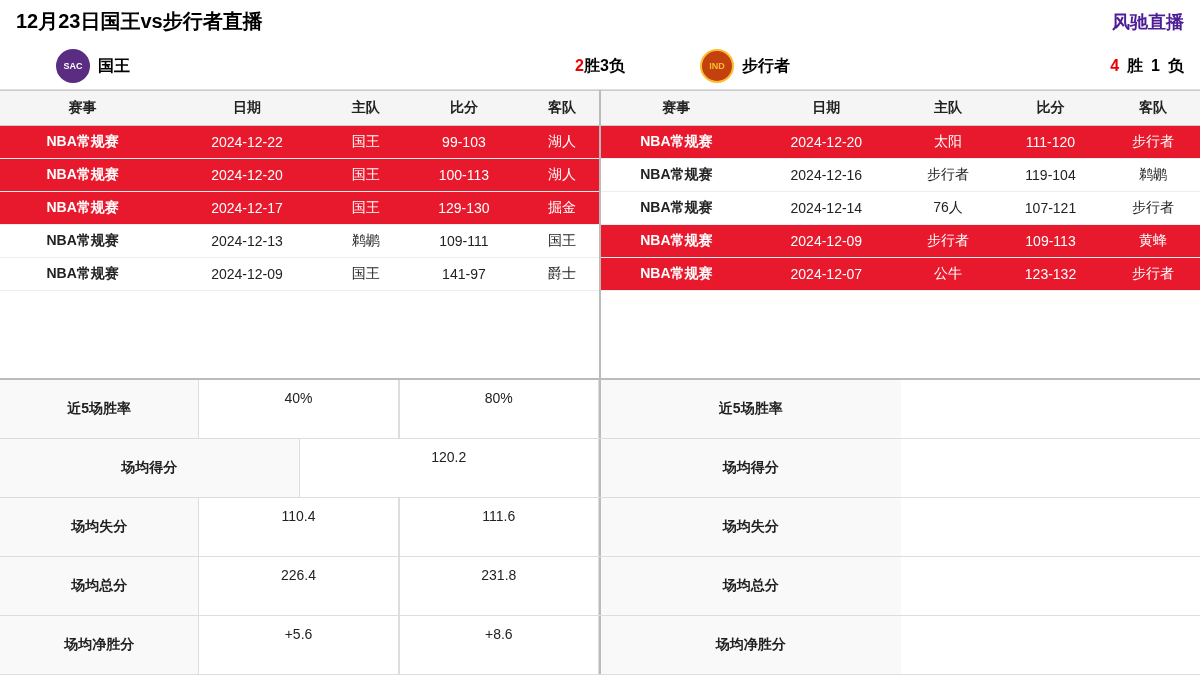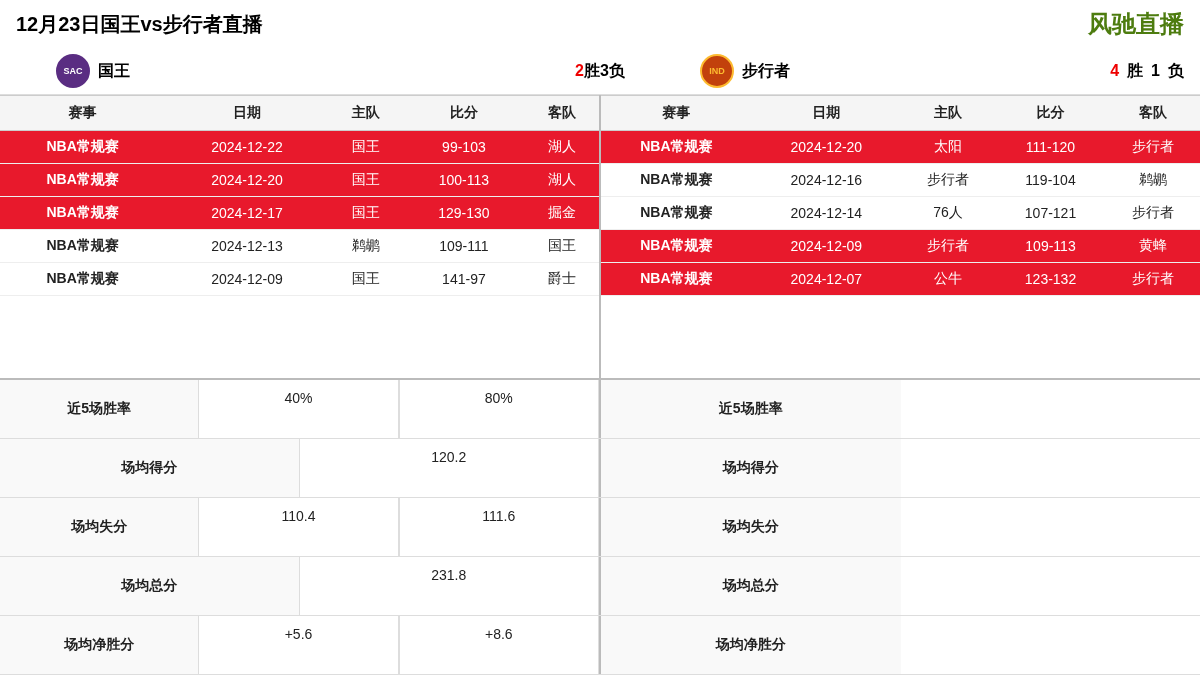--- a/index.html
+++ b/index.html
@@ -24,23 +24,23 @@
       align-items: center;
       padding: 8px 16px;
       background: #fff;
     }
     .top-title {
       font-size: 20px;
       font-weight: bold;
       color: #000;
     }
     .top-brand {
-      font-size: 24px;
-      font-weight: bold;
-      color: #4d7c0f;
+      font-size: 18px;
+      font-weight: bold;
+      color: #4c1d95;
     }
     .teams-header {
       display: flex;
       align-items: center;
       padding: 6px 16px;
       background: #fff;
       border-bottom: 1px solid #ddd;
     }
     .team-logo {
       width: 32px;
@@ -320,20 +320,21 @@
       <div class="stat-val center-val">111.6</div>
     </div>
     <div class="stats-right">
       <div class="stat-label">场均失分</div>
       <div class="stat-val"></div>
     </div>
   </div>
       <div class="stats-row">
     <div class="stats-left">
       <div class="stat-label">场均总分</div>
+      <div class="stat-val center-val">226.4</div>
       <div class="stat-val center-val">231.8</div>
     </div>
     <div class="stats-right">
       <div class="stat-label">场均总分</div>
       <div class="stat-val"></div>
     </div>
   </div>
       <div class="stats-row">
     <div class="stats-left">
       <div class="stat-label">场均净胜分</div>

